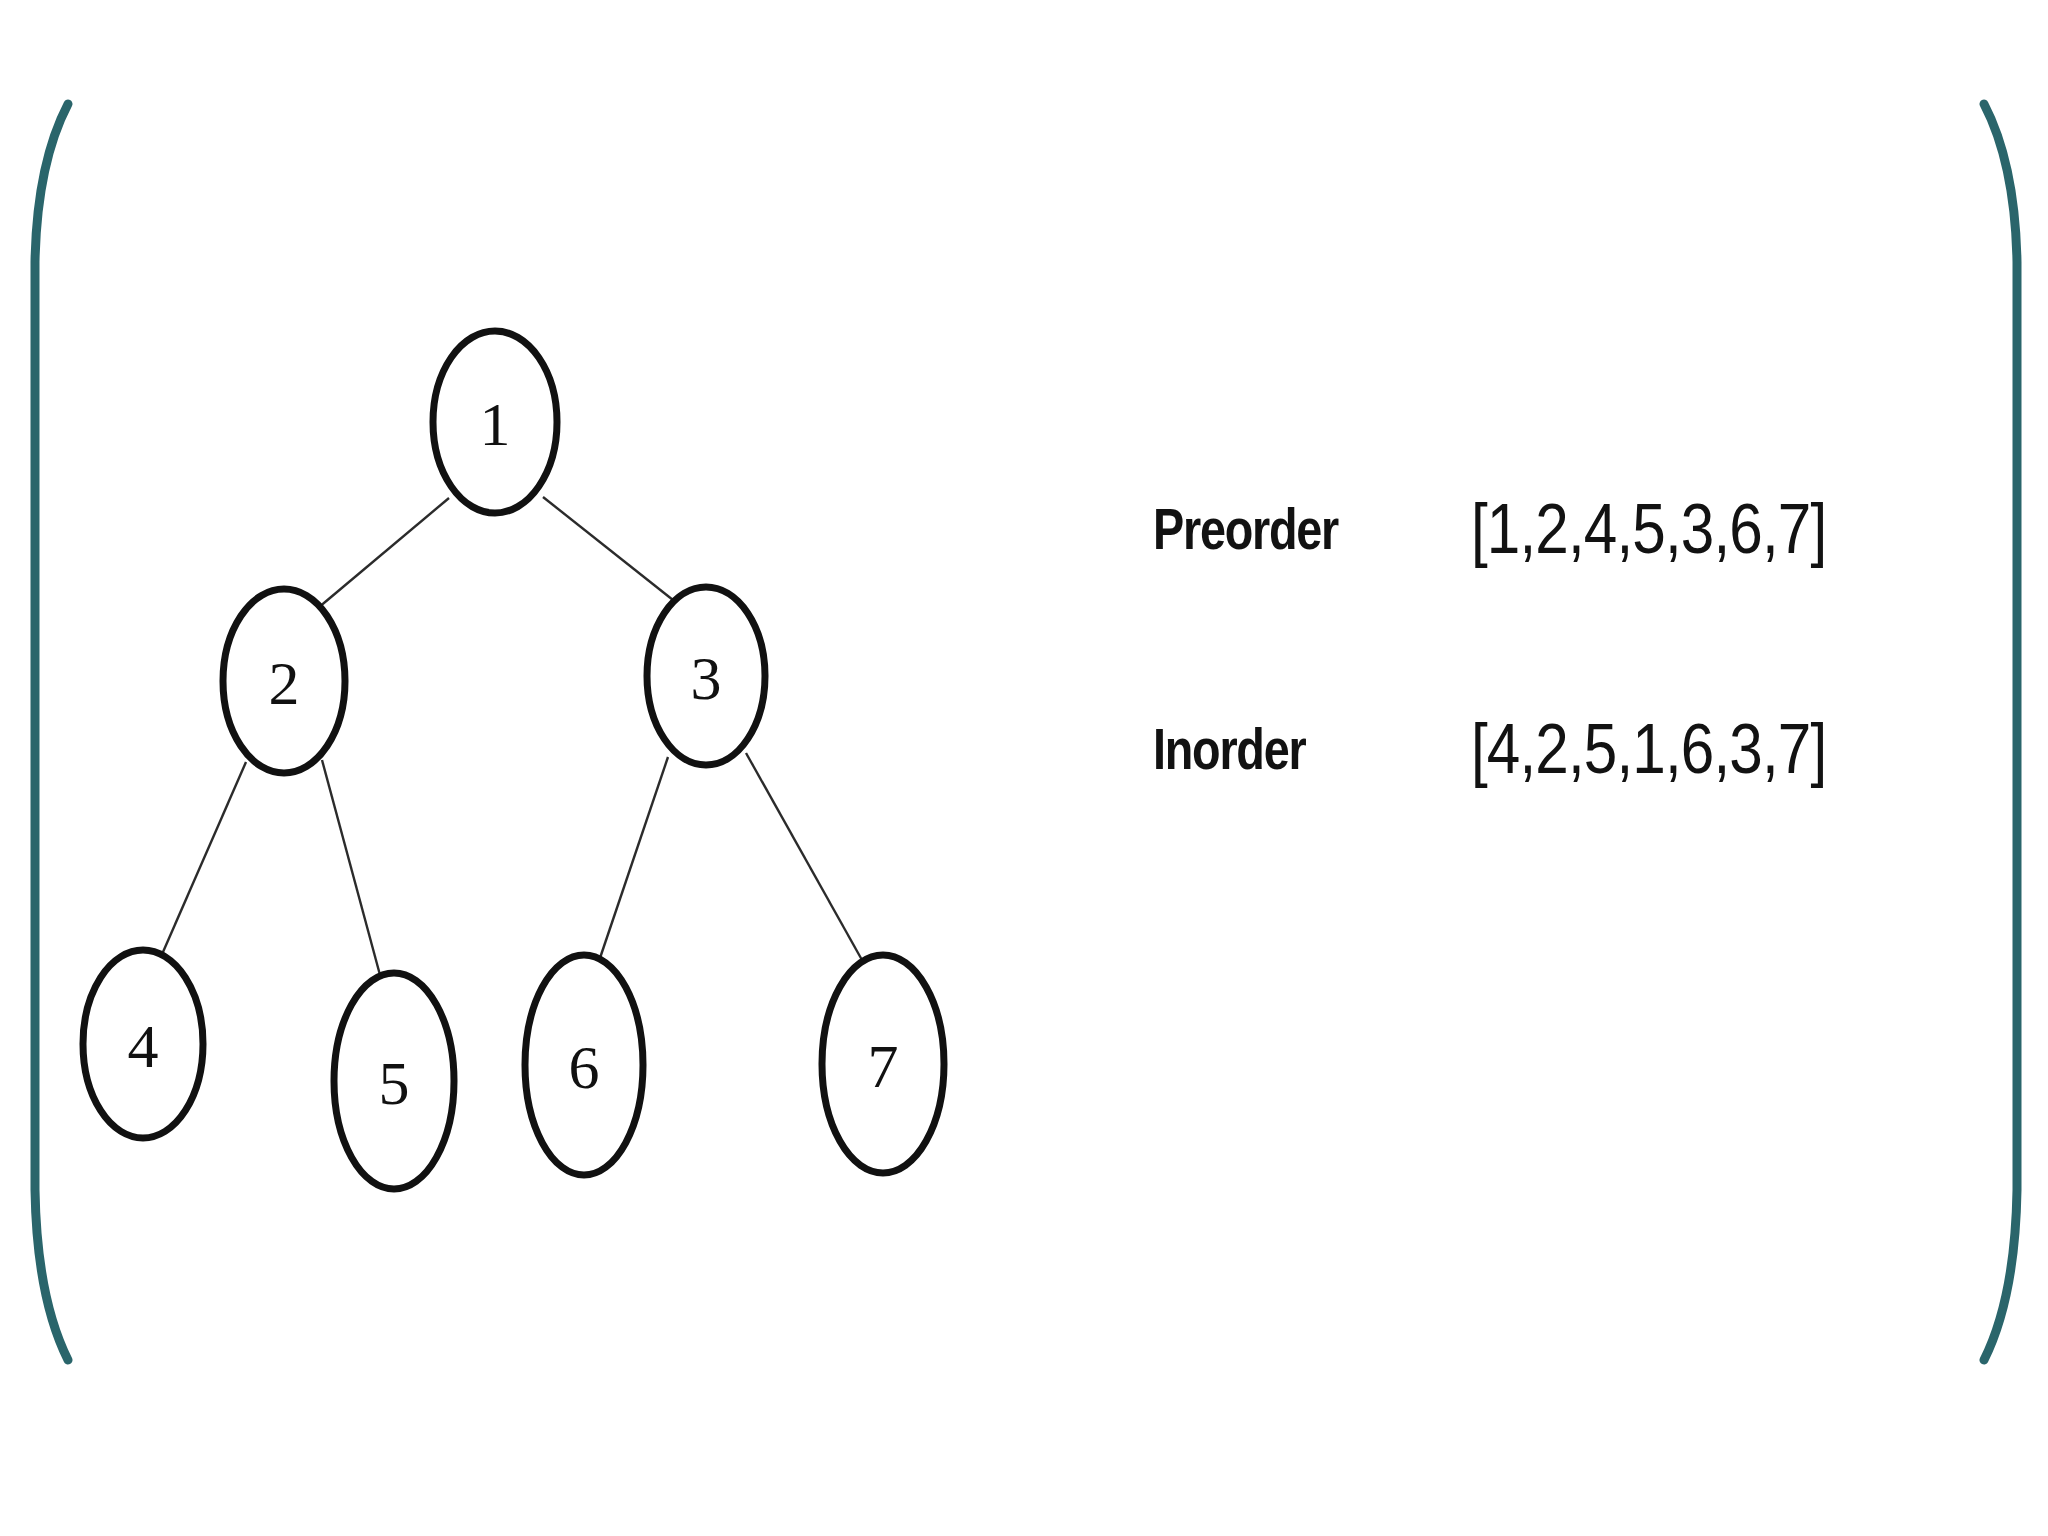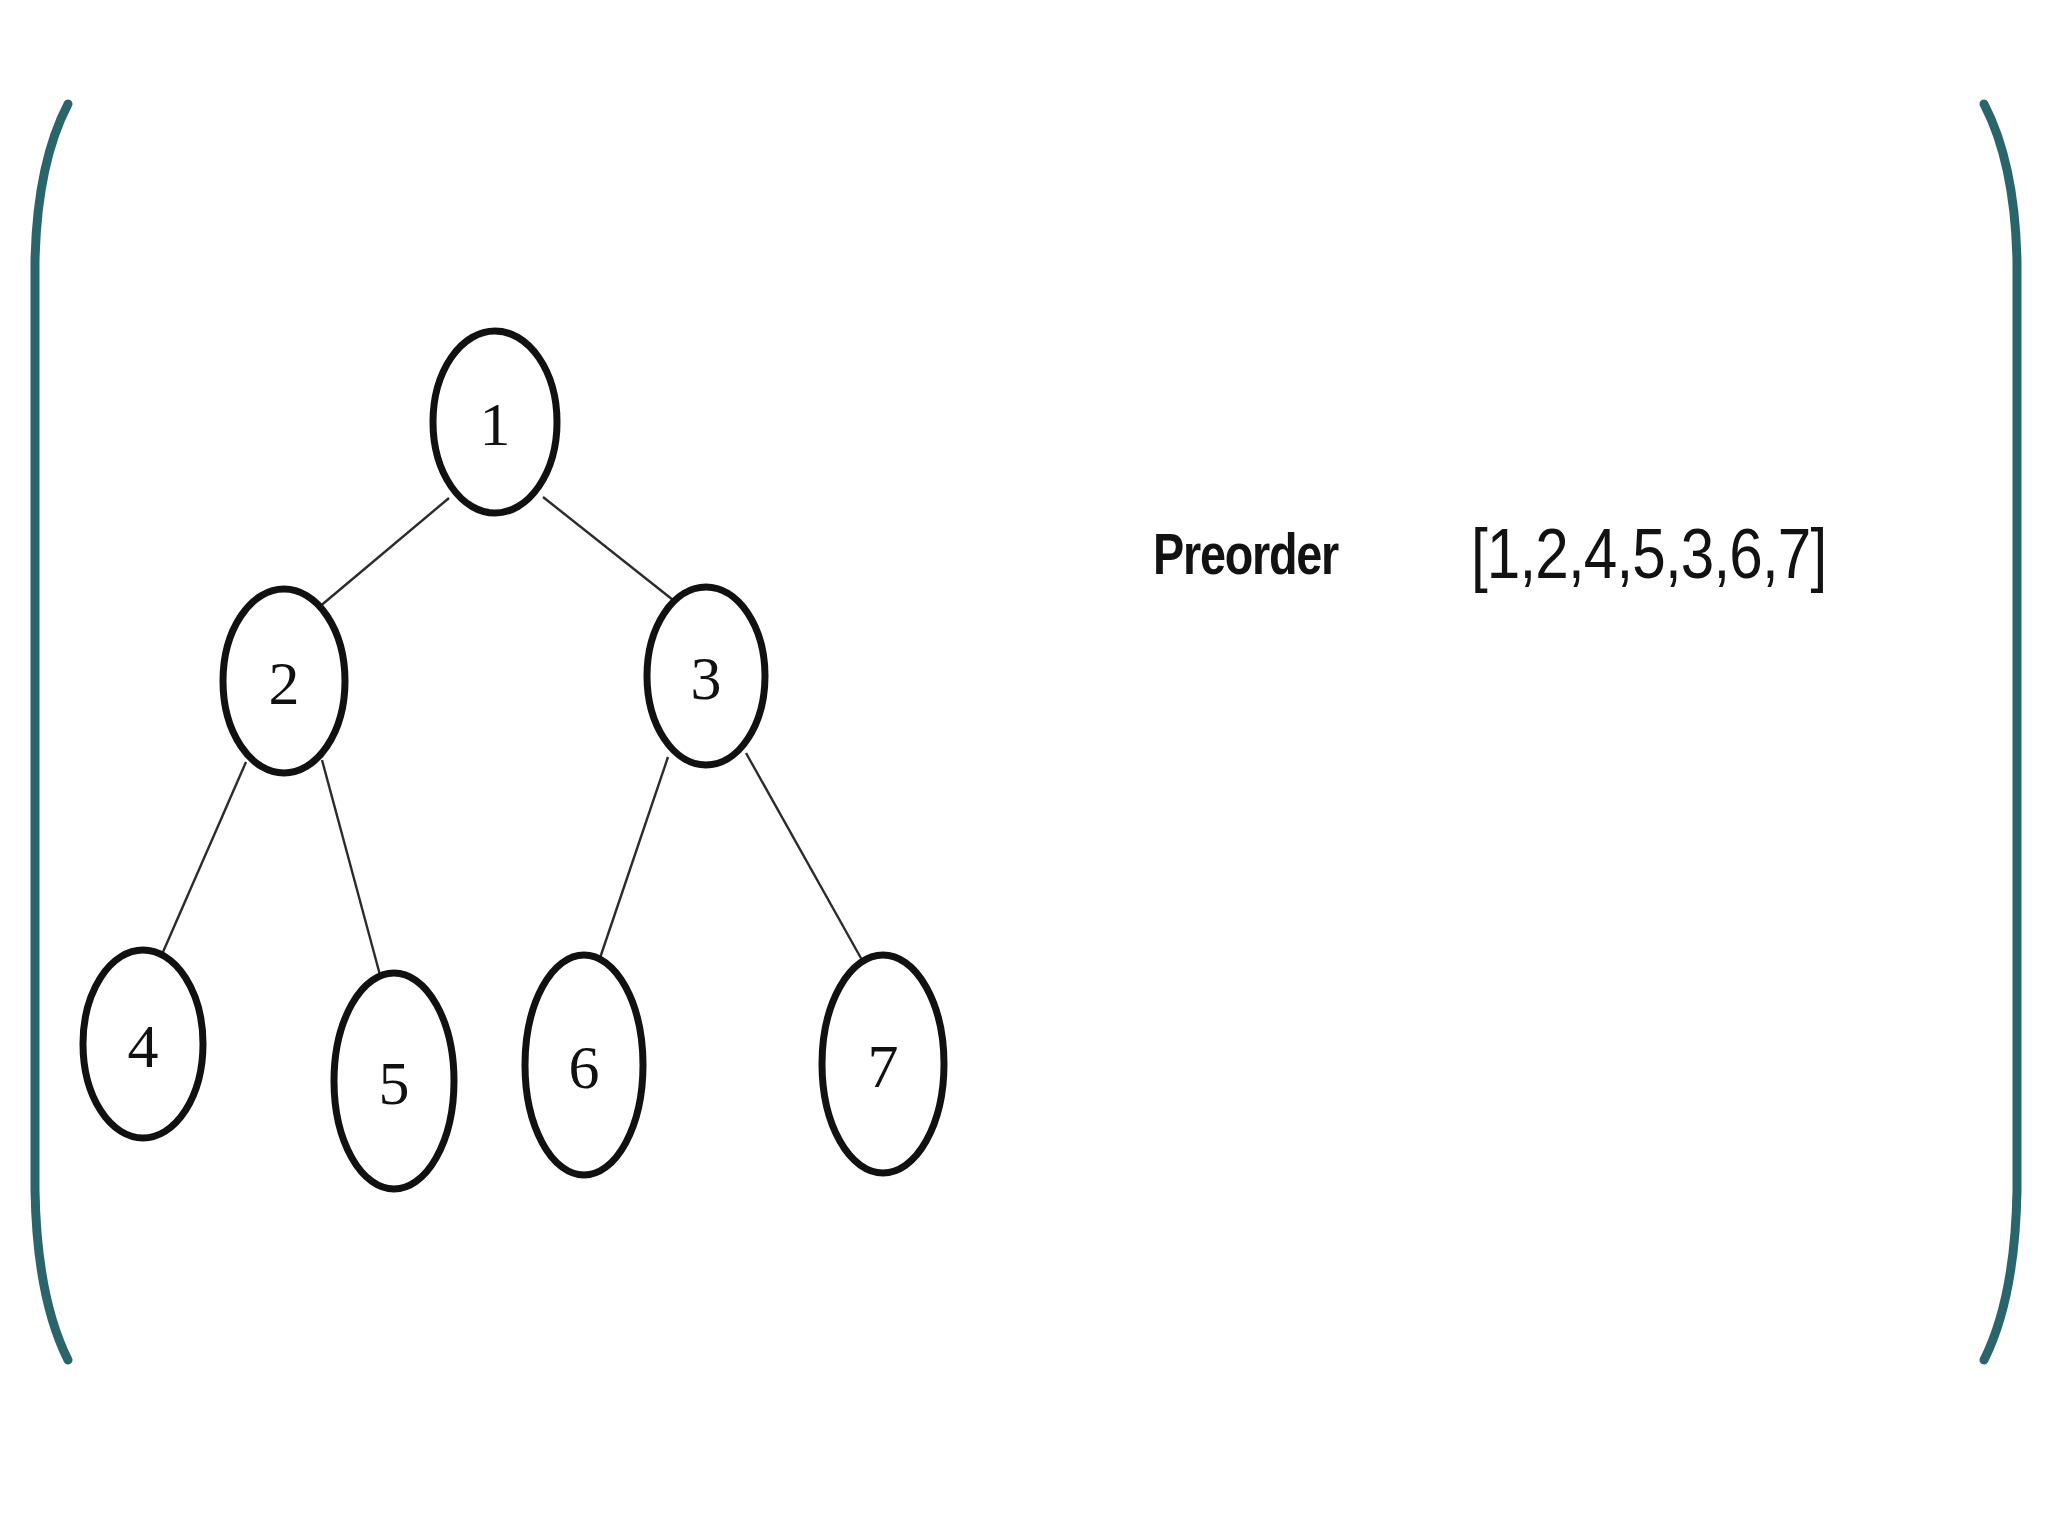--- a/index.html
+++ b/index.html
@@ -56,21 +56,20 @@
   
   #traversals {
     position: absolute;
     left: 1153px;
     top: 498px;
     width: 820px;
   }
   .traversal-row {
     position: relative;
     height: 220px;
-    margin-top: 25px;
   }
   .traversal-name {
     position: absolute;
     left: 0;
     top: 0;
     font-family: "Liberation Sans", "DejaVu Sans", sans-serif;
     font-weight: 700;
     font-size: 57px;
     line-height: 62px;
     letter-spacing: -1.5px;
@@ -143,15 +142,19 @@
           <text x="883" y="1066" class="tree-node-label">7</text>
         </g>
       </g>
   </svg>
 
   <div id="traversals">
       <div class="traversal-row">
         <div class="traversal-name">Preorder</div>
         <div class="traversal-seq">[1,2,4,5,3,6,7]</div>
       </div>
+      <div class="traversal-row">
+        <div class="traversal-name">Inorder</div>
+        <div class="traversal-seq">[4,2,5,1,6,3,7]</div>
+      </div>
     </div>
 
 </div>
 
 </body></html>

